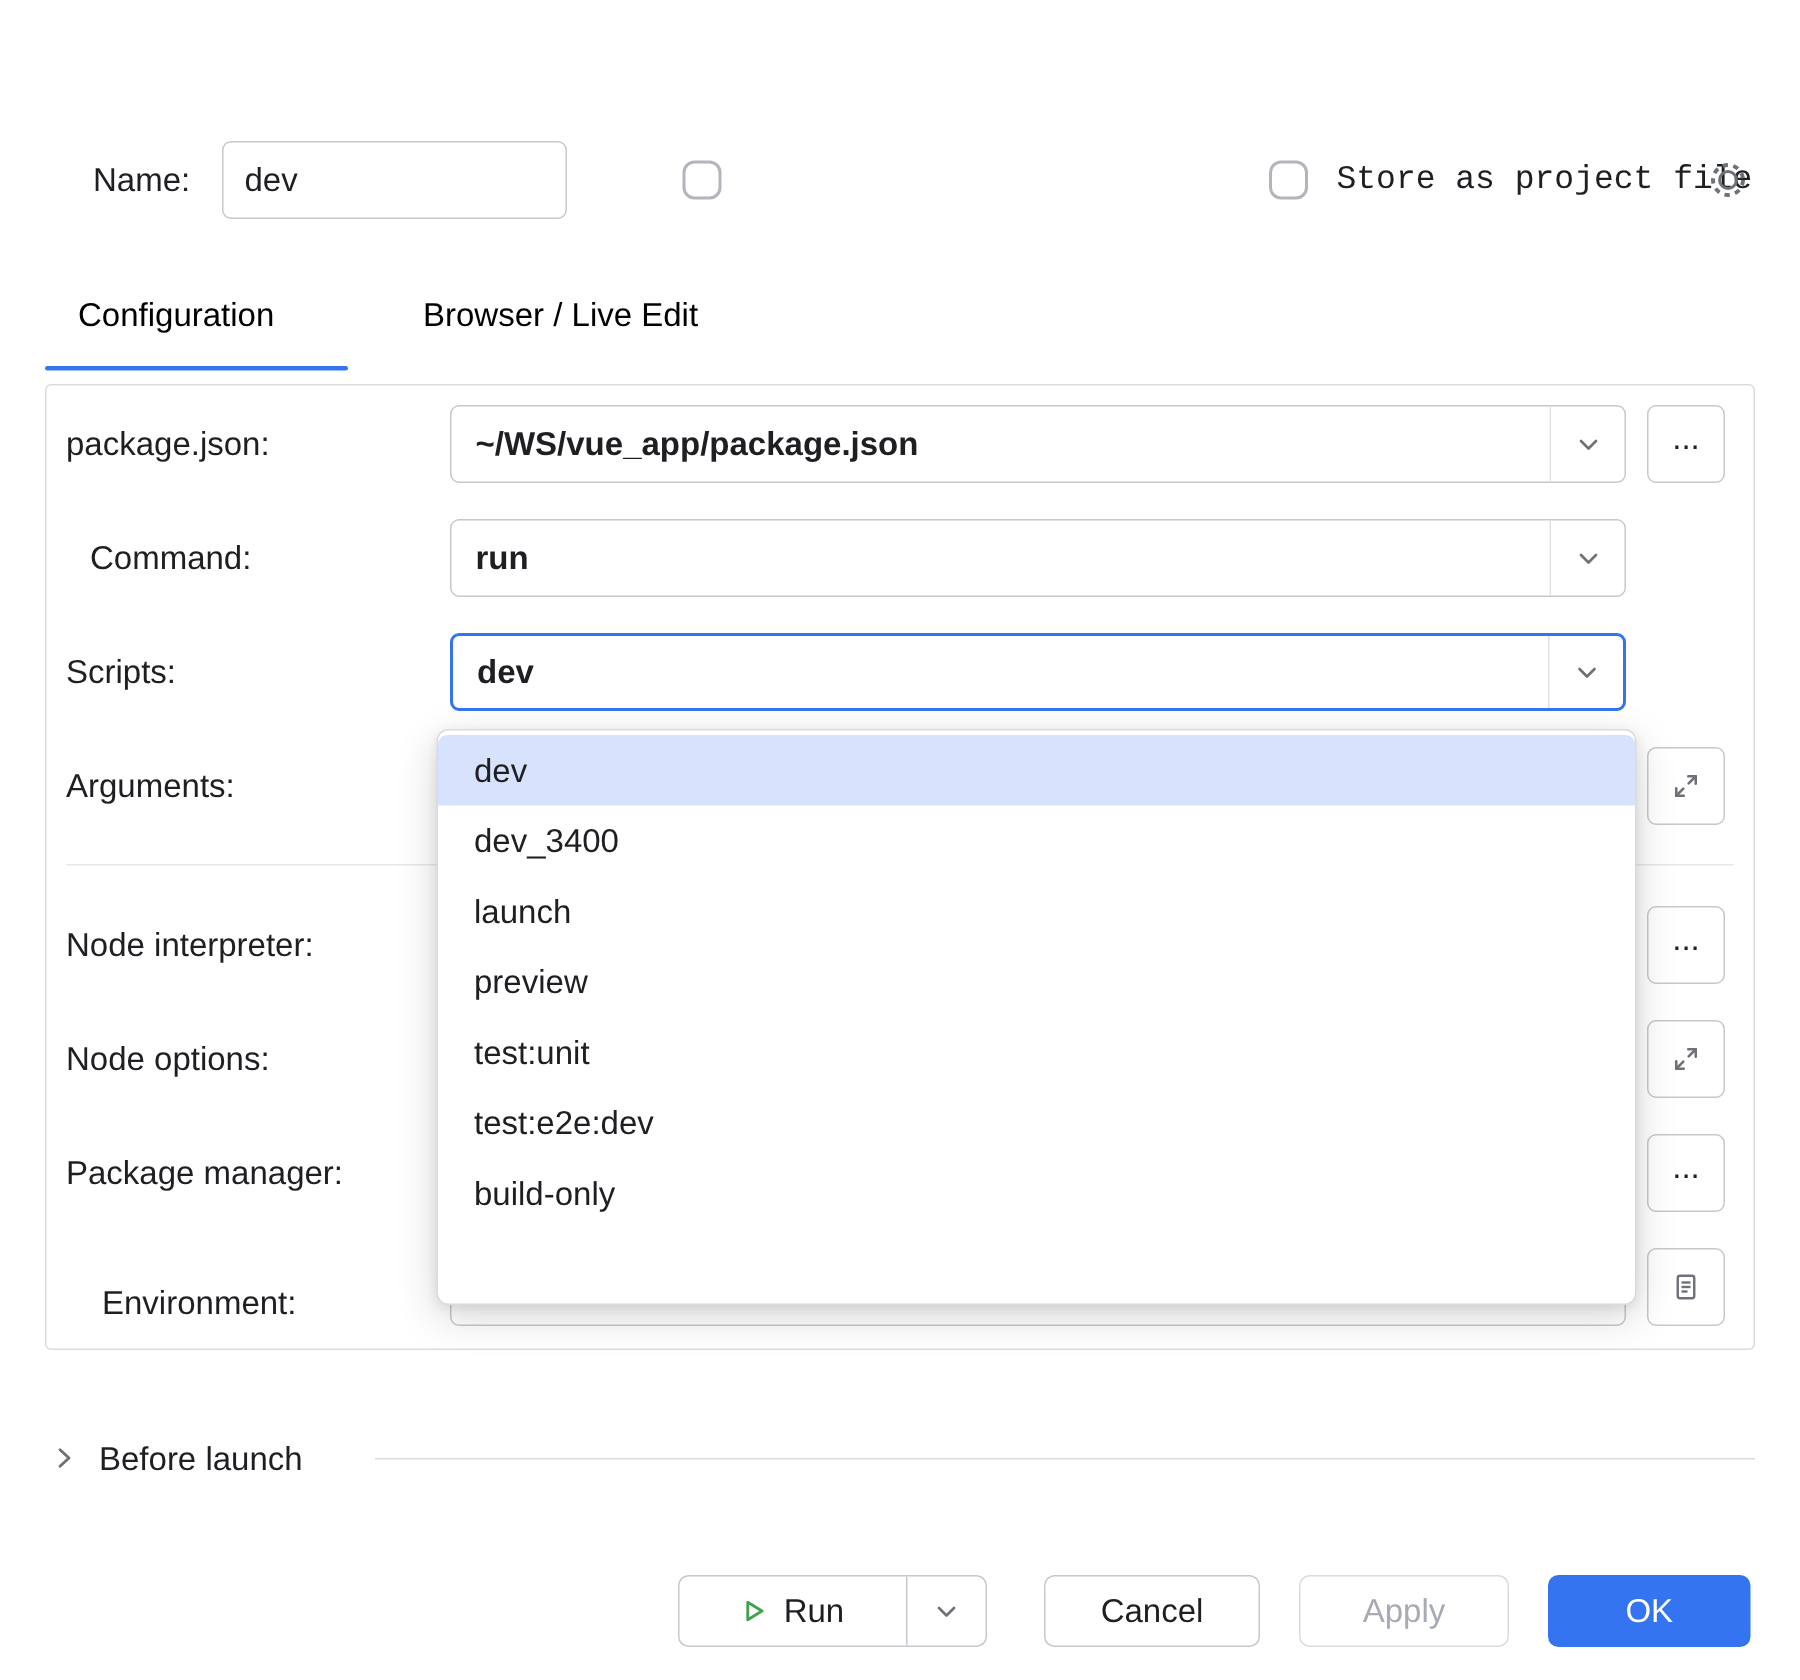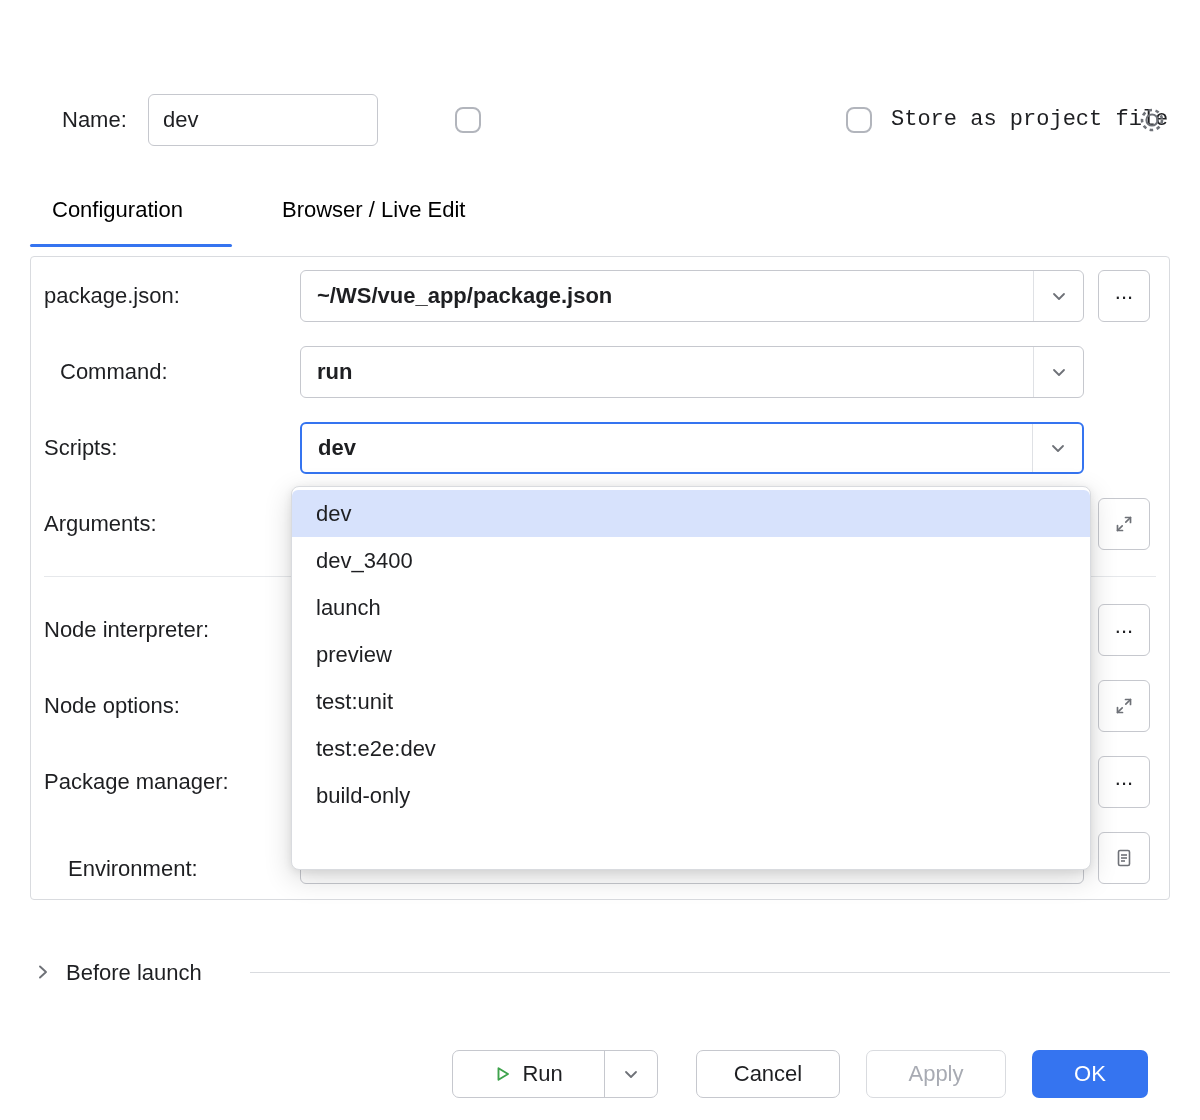--- a/index.html
+++ b/index.html
@@ -122,21 +122,21 @@
     border: 1px solid #c6c8ce; border-radius: 7px;
     background: #fff; font: inherit; color: #1e1f22;
     cursor: pointer;
     display: flex; align-items: center; justify-content: center;
   }
   .run-split { left: 452px; width: 206px; padding: 0; overflow: hidden; }
   .run-main { width: 152px; height: 100%; display: flex; align-items: center; justify-content: center; gap: 10px; cursor: pointer; }
   .run-arrow { width: 53px; height: 100%; border-left: 1px solid #c6c8ce; display: flex; align-items: center; justify-content: center; cursor: pointer; }
   .cancel-btn { left: 696px; width: 144px; }
   .apply-btn { left: 866px; width: 140px; border-color: #d9dbdf; color: var(--disabled-text, #a8abb3); cursor: default; }
-  .ok-btn { left: 1032px; width: 116px; background: var(--accent, #3574F0); border: none; color: #ffffff; }
+  .ok-btn { left: 1032px; width: 135px; background: var(--accent, #3574F0); border: none; color: #ffffff; }
 </style>
 </head>
 <body>
 
 <div class="dialog abs" style="left:0;top:0;width:1200px;height:1120px;">
 
 
   <span class="lbl" style="left:30px;top:107px;margin-left:32px;">Name:</span>
   <input class="name-input" value="dev" style="">
 

